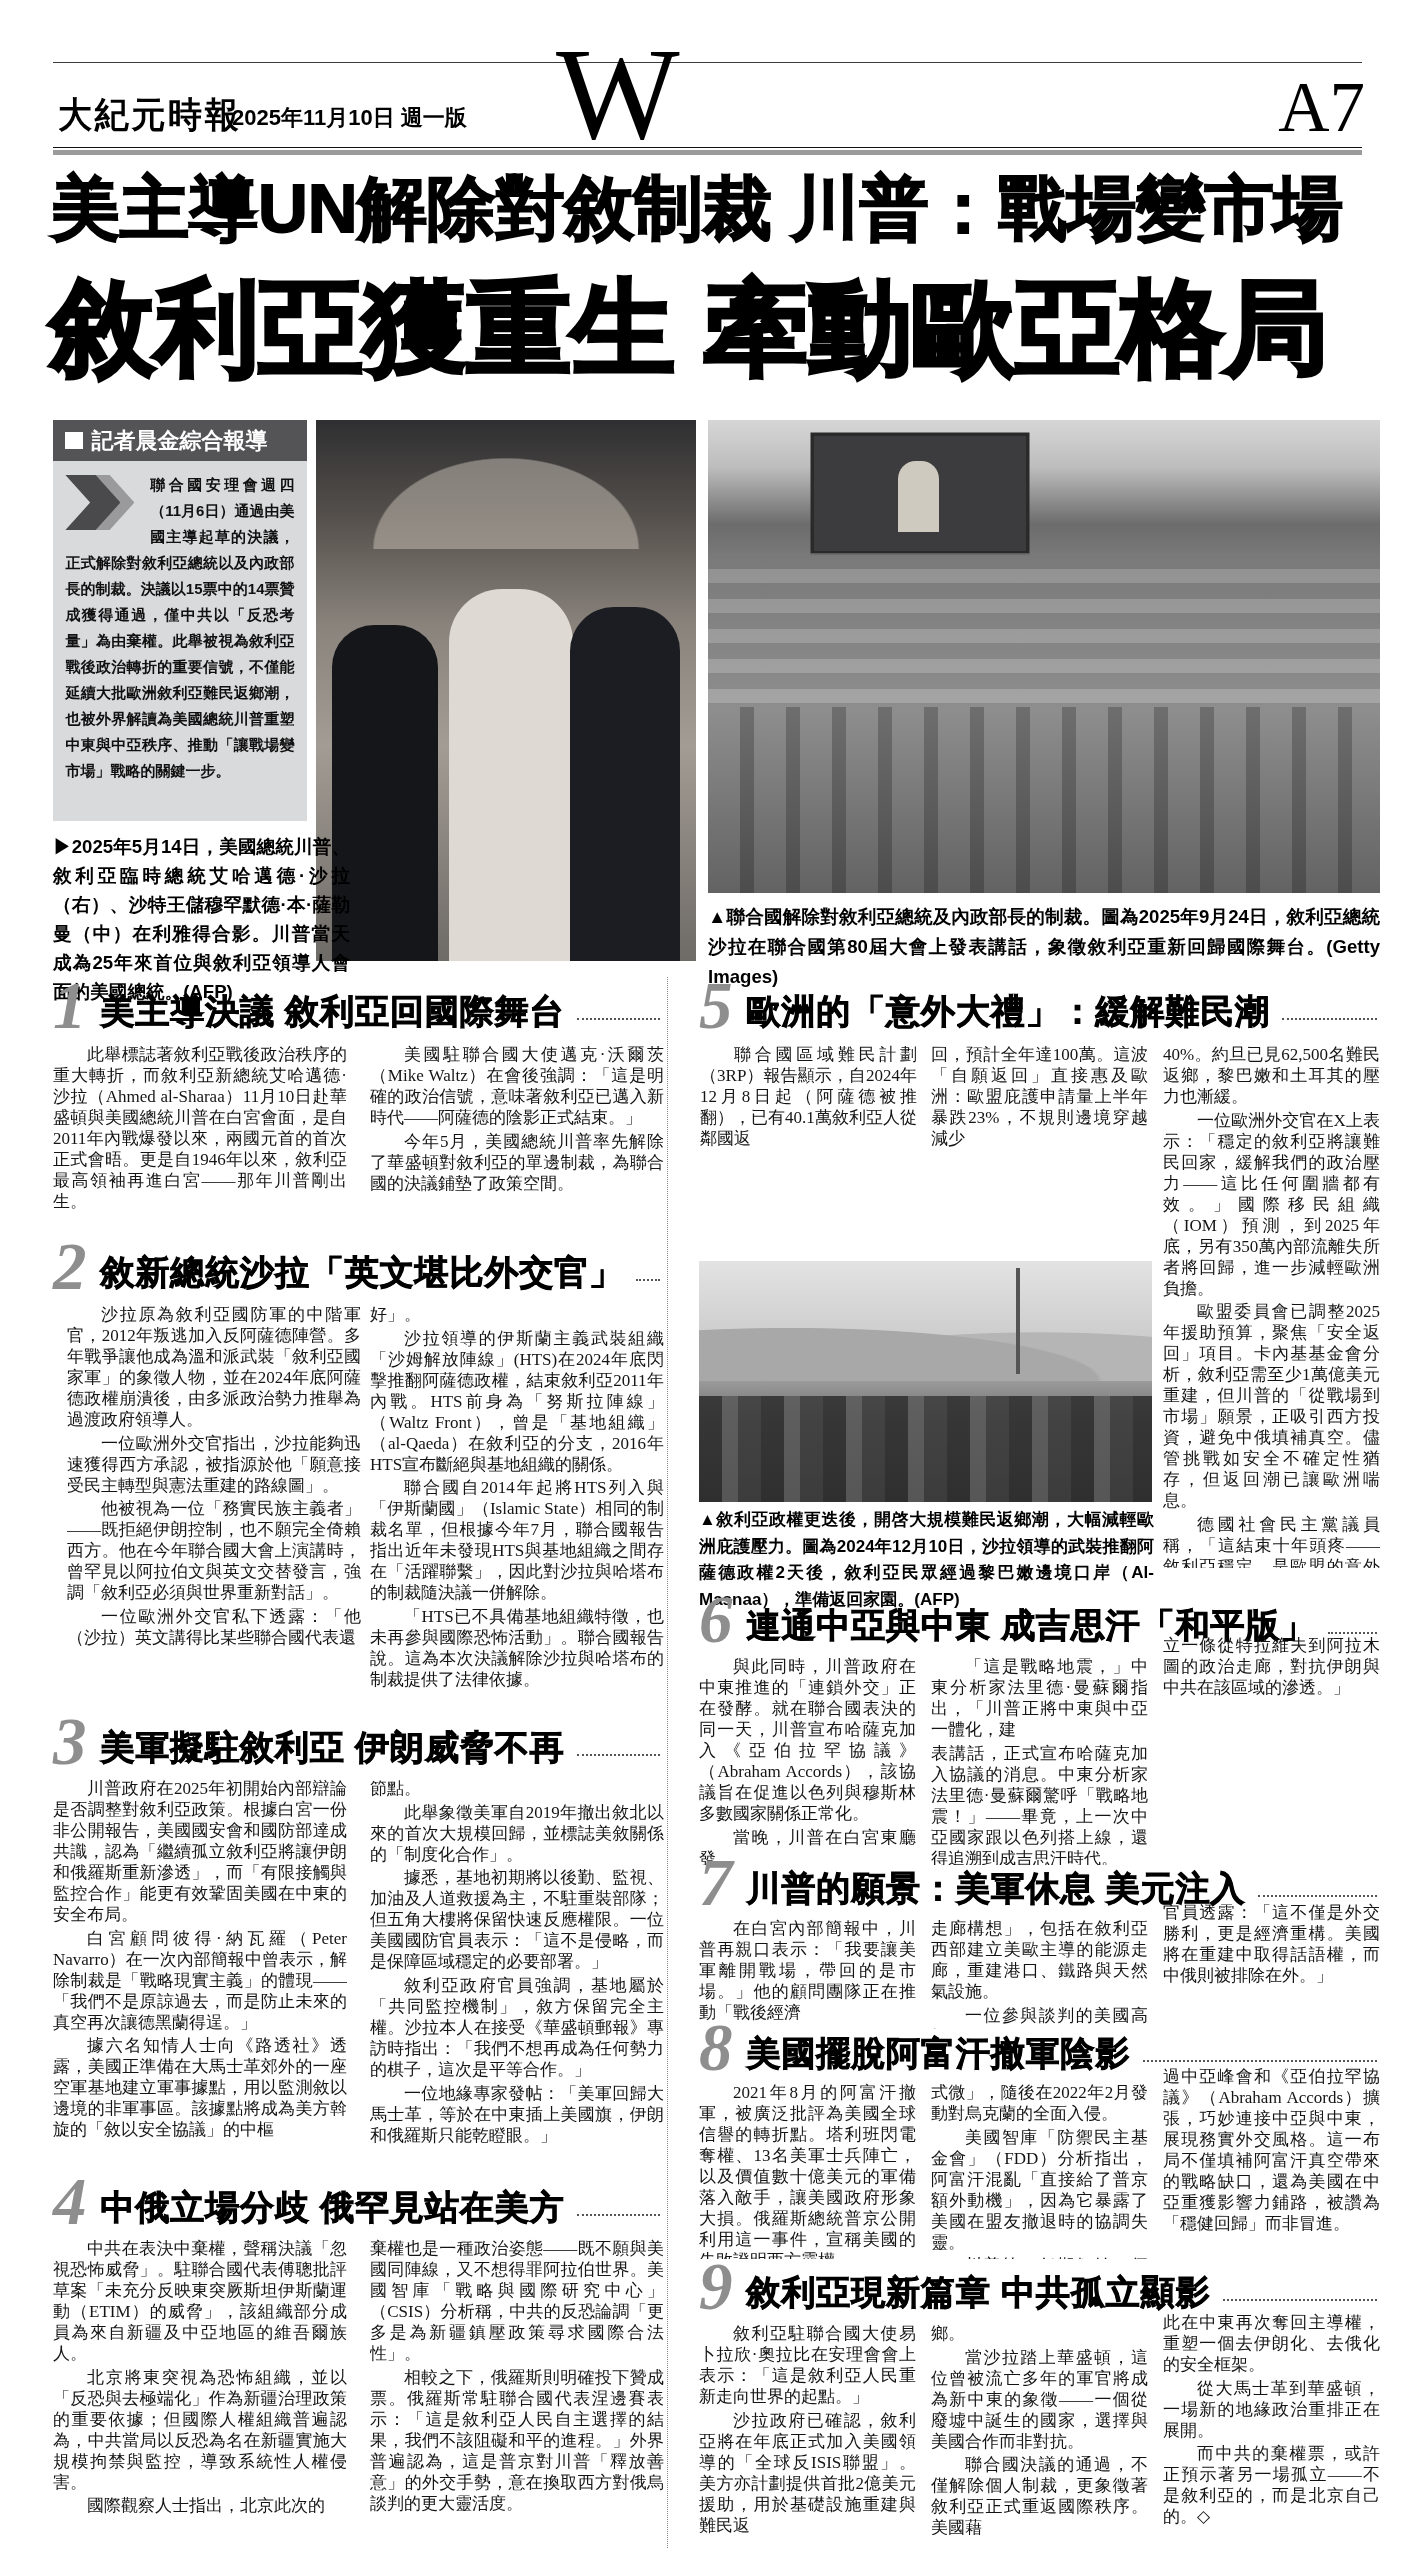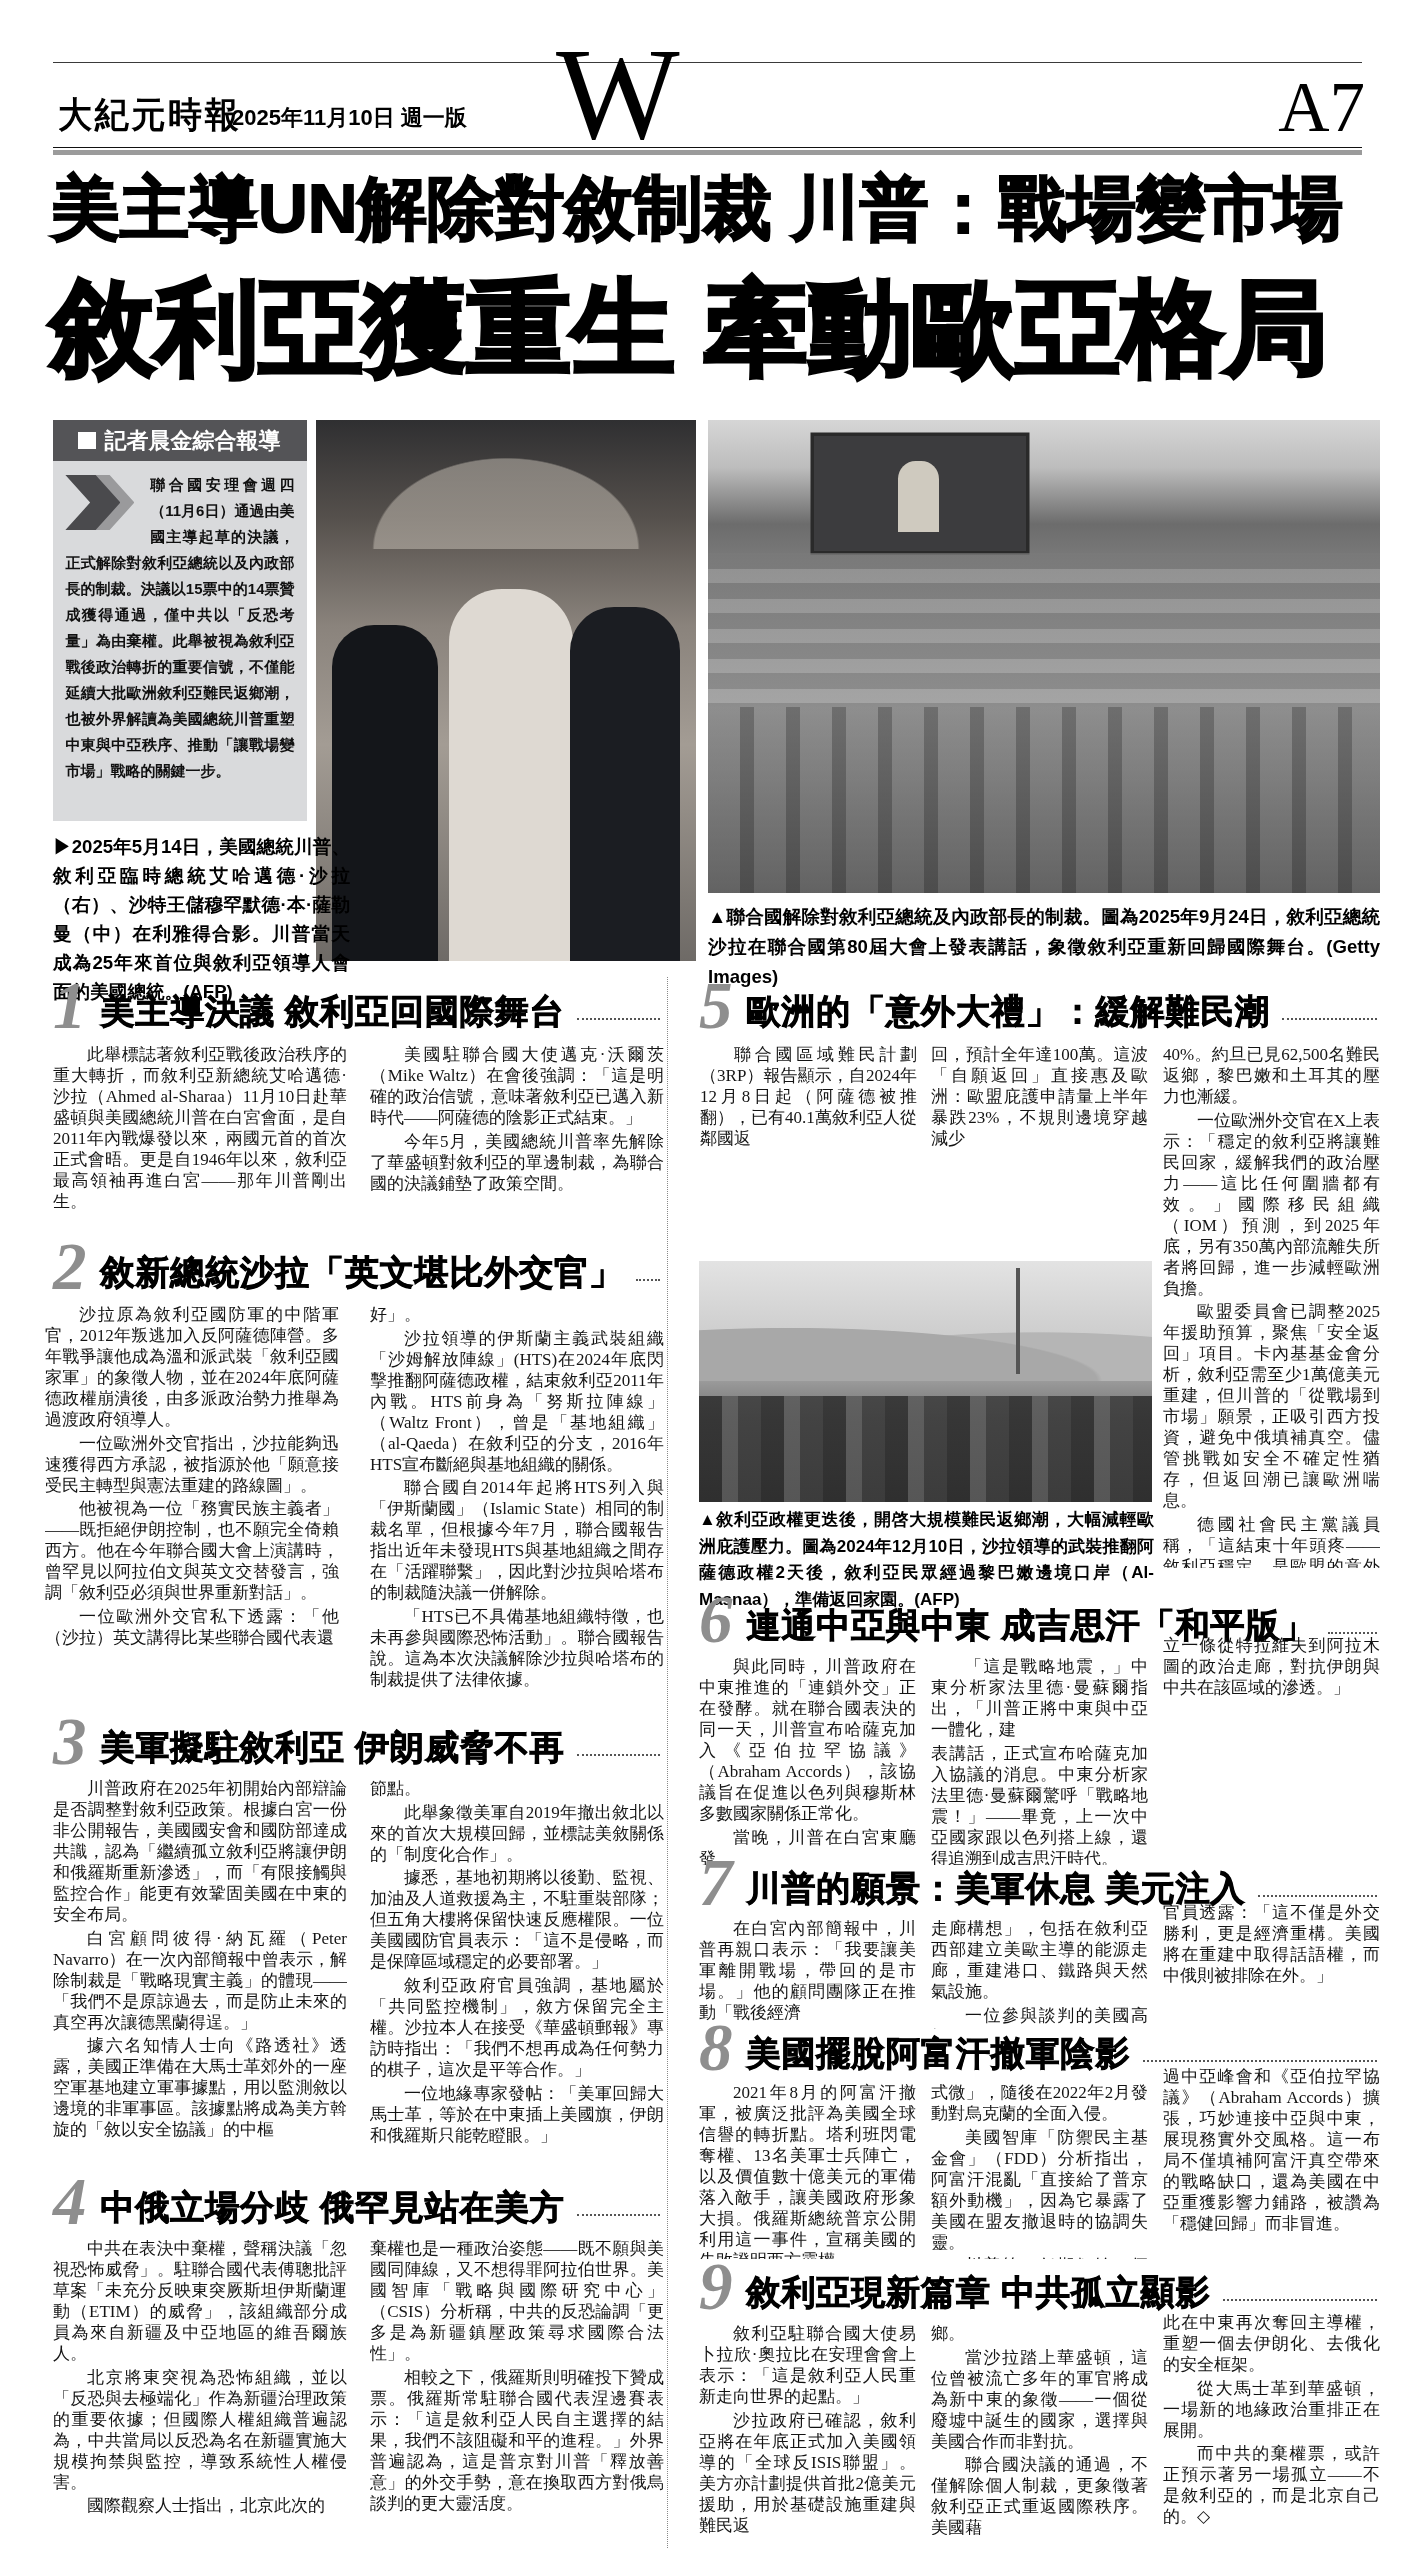--- a/index.html
+++ b/index.html
@@ -26,21 +26,21 @@
   .kicker{position:absolute;left:51px;top:163px;width:1313px;font-family:"Liberation Sans",sans-serif;
           font-weight:900;font-size:69px;line-height:92px;color:#000;text-align:justify;text-align-last:justify;
           -webkit-text-stroke:1.8px #000;white-space:nowrap;display:flex;justify-content:space-between;}
   .mainhead{position:absolute;left:51px;top:262px;width:1313px;font-family:"Liberation Sans",sans-serif;
           font-weight:900;font-size:104px;line-height:133px;color:#000;
           -webkit-text-stroke:3.5px #000;display:flex;justify-content:space-between;white-space:nowrap;}
 
   
   .introbox{position:absolute;left:53px;top:420px;width:254px;height:401px;background:#d9dadc;}
   .introbar{height:41px;background:#545457;color:#fff;display:flex;align-items:center;
-            font-family:"Liberation Sans",sans-serif;font-weight:900;font-size:22px;padding-left:25px;}
+            font-family:"Liberation Sans",sans-serif;font-weight:900;font-size:22px;padding-left:12px;}
   .introbar .sq{display:inline-block;width:17.7px;height:17.7px;background:#fff;margin-right:8.8px;}
   .introtext{padding:10.6px 12.4px 0 12.4px;font-family:"Liberation Sans",sans-serif;font-weight:700;
              font-size:15px;line-height:26px;text-align:justify;color:#101010;}
   .chev{float:left;width:76px;height:55px;position:relative;margin:3.5px 8.8px 1.8px 0;}
   .chev span{position:absolute;top:0;width:55px;height:55px;}
   .chev .c2{left:14px;background:#9a9a9c;clip-path:polygon(0 0,55% 0,100% 50%,55% 100%,0 100%,45% 50%);}
   .chev .c1{left:0;background:#4a4a4d;clip-path:polygon(0 0,55% 0,100% 50%,55% 100%,0 100%,45% 50%);}
 
   
   .photo{position:absolute;overflow:hidden;}
@@ -156,21 +156,21 @@
   <div class="col" style="left:370px;top:1044px;width:294px;height:202px">
       <p class="para">美國駐聯合國大使邁克·沃爾茨（Mike Waltz）在會後強調：「這是明確的政治信號，意味著敘利亞已邁入新時代——阿薩德的陰影正式結束。」</p>
       <p class="para">今年5月，美國總統川普率先解除了華盛頓對敘利亞的單邊制裁，為聯合國的決議鋪墊了政策空間。</p>
     </div>
 
   <div class="abs shead" style="left:53px;top:1238px;width:610px">
     <span class="snum">2</span>
     <span class="stitle">敘新總統沙拉「英文堪比外交官」</span>
     <span class="leader"></span>
   </div>
-  <div class="col" style="left:45px;top:1304px;width:294px;height:405px">
+  <div class="col" style="left:67px;top:1304px;width:294px;height:405px">
       <p class="para">沙拉原為敘利亞國防軍的中階軍官，2012年叛逃加入反阿薩德陣營。多年戰爭讓他成為溫和派武裝「敘利亞國家軍」的象徵人物，並在2024年底阿薩德政權崩潰後，由多派政治勢力推舉為過渡政府領導人。</p>
       <p class="para">一位歐洲外交官指出，沙拉能夠迅速獲得西方承認，被指源於他「願意接受民主轉型與憲法重建的路線圖」。</p>
       <p class="para">他被視為一位「務實民族主義者」——既拒絕伊朗控制，也不願完全倚賴西方。他在今年聯合國大會上演講時，曾罕見以阿拉伯文與英文交替發言，強調「敘利亞必須與世界重新對話」。</p>
       <p class="para">一位歐洲外交官私下透露：「他（沙拉）英文講得比某些聯合國代表還</p>
     </div>
   <div class="col" style="left:370px;top:1304px;width:294px;height:405px">
       <p class="para cont">好」。</p>
       <p class="para">沙拉領導的伊斯蘭主義武裝組織「沙姆解放陣線」(HTS)在2024年底閃擊推翻阿薩德政權，結束敘利亞2011年內戰。HTS前身為「努斯拉陣線」（Waltz Front），曾是「基地組織」（al-Qaeda）在敘利亞的分支，2016年HTS宣布斷絕與基地組織的關係。</p>
       <p class="para">聯合國自2014年起將HTS列入與「伊斯蘭國」（Islamic State）相同的制裁名單，但根據今年7月，聯合國報告指出近年未發現HTS與基地組織之間存在「活躍聯繫」，因此對沙拉與哈塔布的制裁隨決議一併解除。</p>
       <p class="para">「HTS已不具備基地組織特徵，也未再參與國際恐怖活動」。聯合國報告說。這為本次決議解除沙拉與哈塔布的制裁提供了法律依據。</p>

